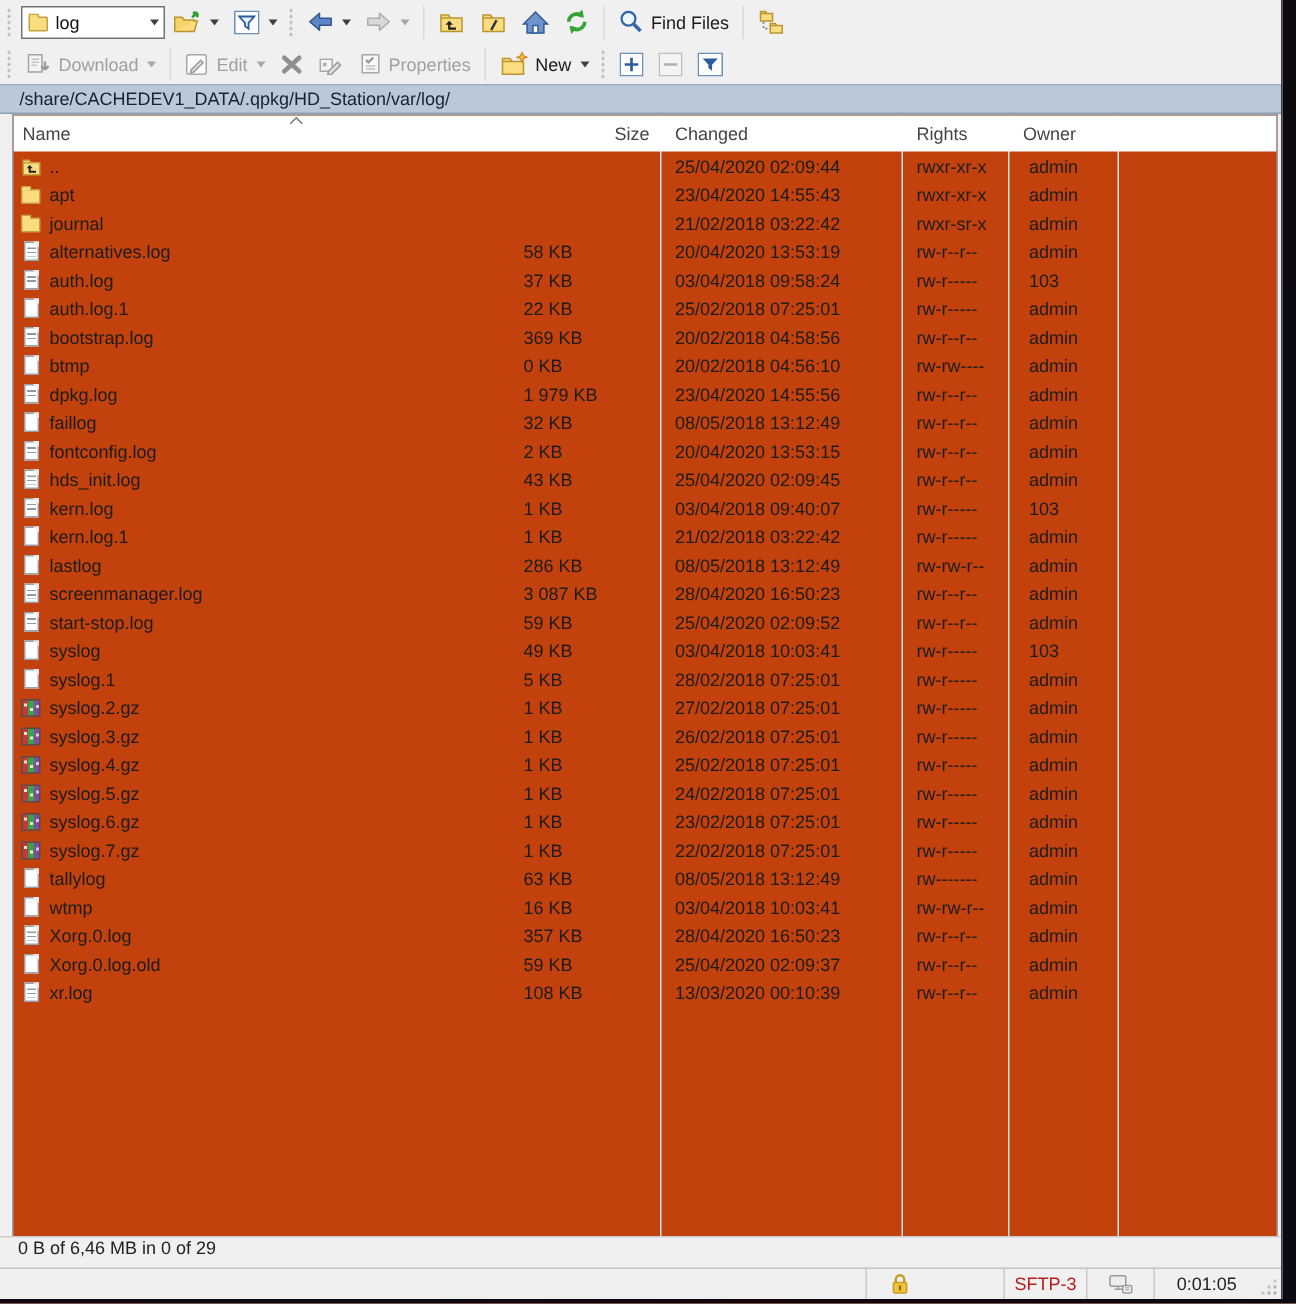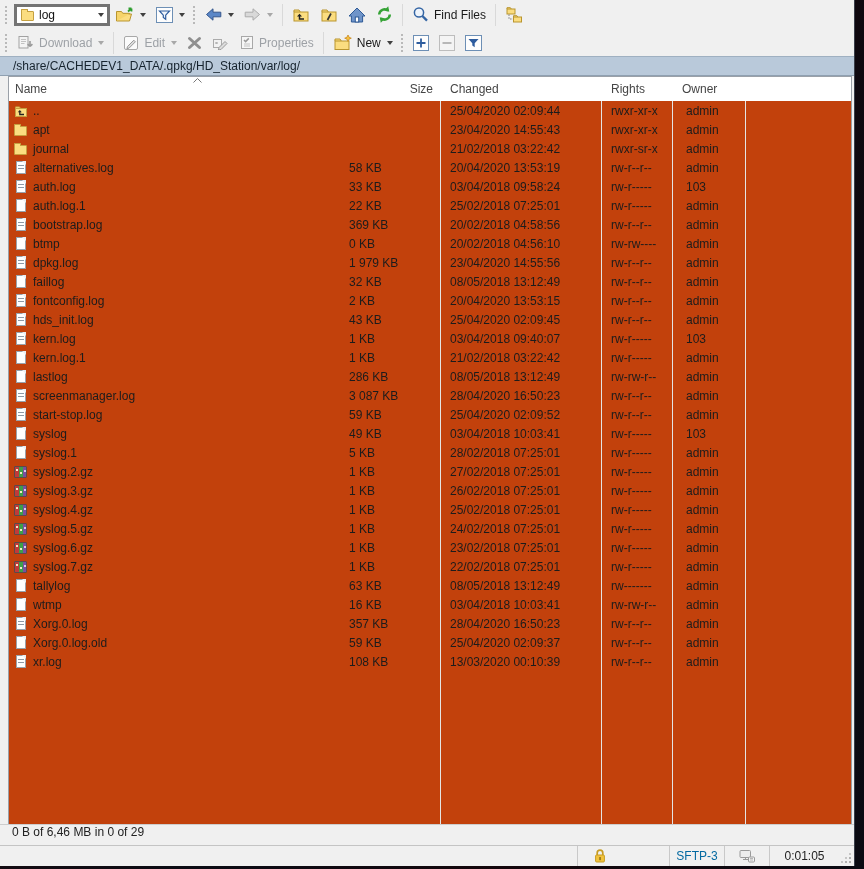--- a/index.html
+++ b/index.html
@@ -20,21 +20,21 @@
   .tb2{ height:27px; }
   .grip{ width:4px; height:20px; margin:0 4px 0 2px;
     background-image:radial-gradient(circle,#b9b9b9 1px,transparent 1.1px);
     background-size:4px 4px; }
   .sep{ width:1px; height:22px; background:#d9d9d9; margin:0 4px; }
   .tbtn{ display:flex; align-items:center; gap:4px; padding:2px 4px; border:1px solid transparent; border-radius:2px; }
   .tbtn .lbl{ color:#1a1a1a; }
   .tbtn.disabled .lbl{ color:#9da1a6; }
   .dd{ width:0; height:0; border-left:3px solid transparent; border-right:3px solid transparent; border-top:4px solid #404040; margin-left:2px; }
   .dd.dim{ border-top-color:#a8a8a8; }
-  .combo{ display:flex; align-items:center; width:96px; height:22px; background:#fff; border:3px solid #737373; margin-left:2px; padding-left:3px; }
+  .combo{ display:flex; align-items:center; width:96px; height:22px; background:#fff; border:1px solid #737373; margin-left:2px; padding-left:3px; }
   .combo .ctext{ flex:1; padding-left:4px; color:#111; }
   .combo .cdd{ width:14px; height:100%; display:flex; align-items:center; justify-content:center; }
   
   .addressbar{ height:20px; background:#b9c9da; border-top:1px solid #9fb0c1; border-bottom:1px solid #8fa0b1;
     display:flex; align-items:center; padding-left:13px; color:#16232e; }
   
   .panel{ flex:1; position:relative; background:#c2410c; margin:0 2px 0 8px; border:1px solid #9aa0a8; border-bottom:none; overflow:hidden; }
   .vline{ position:absolute; top:0; bottom:0; width:1px; background:#e4e4e4; }
   .hdr{ position:relative; display:grid; grid-template-columns:340px 91px 161px 71px 73px 1fr; height:24px; align-items:center; color:#454545; background:#fff; }
   .hdr .hc{ padding-left:10px; }
@@ -61,21 +61,21 @@
   
   .ic-arch{ position:relative; display:inline-block; width:13px; height:12px; border:1px solid #5a4a4a; border-radius:1px;
     background:linear-gradient(90deg,#c03a3a 0 4px,#3da04a 4px 8px,#7a4fa0 8px 100%); }
   .ic-arch::before{ content:""; position:absolute; top:2px; left:1px; width:2px; height:2px; background:#f3e9c9; box-shadow:4px 3px #f3e9c9,8px 1px #d9c9ec; }
   
   .status1{ height:21px; background:#f0f0f0; border-top:1px solid #cdcdcd; display:flex; padding-left:12px; color:#222; }
   .status2{ height:21px; background:#f0f0f0; border-top:1px solid #c4c4c4; display:flex; align-items:center; }
   .status2 .fill{ flex:1; }
   .seg{ height:100%; display:flex; align-items:center; justify-content:center; border-left:1px solid #c9c9c9; }
   .seg.lock{ width:45px; }
-  .seg.proto{ width:55px; color:#0369a1;margin-left:47px; }
+  .seg.proto{ width:55px; color:#b91c1c;margin-left:47px; }
   .seg.server{ width:45px; }
   .seg.time{ width:70px; color:#222; }
   .rgrip{ width:15px; height:100%; position:relative; }
   .rgrip::before{ content:""; position:absolute; right:3px; bottom:3px; width:2px; height:2px; background:#b0b0b0;
     box-shadow:-4px 0 #b0b0b0,0 -4px #b0b0b0,-8px 0 #c6c6c6,-4px -4px #c6c6c6,0 -8px #c6c6c6; }
   svg{ display:block; }
 </style>
 </head>
 <body>
 
@@ -355,21 +355,21 @@
           <div class="c rts">rw-r--r--</div>
           <div class="c own">admin</div>
         </div>
         <div class="frow">
           <div class="c name">
             <span class="fi">
               <span class="ic-file lines"></span>
             </span>
             <span>auth.log</span>
           </div>
-          <div class="c size">33 KB</div>
+          <div class="c size">37 KB</div>
           <div class="c chg">03/04/2018 09:58:24</div>
           <div class="c rts">rw-r-----</div>
           <div class="c own">103</div>
         </div>
         <div class="frow">
           <div class="c name">
             <span class="fi">
               <span class="ic-file"></span>
             </span>
             <span>auth.log.1</span>

